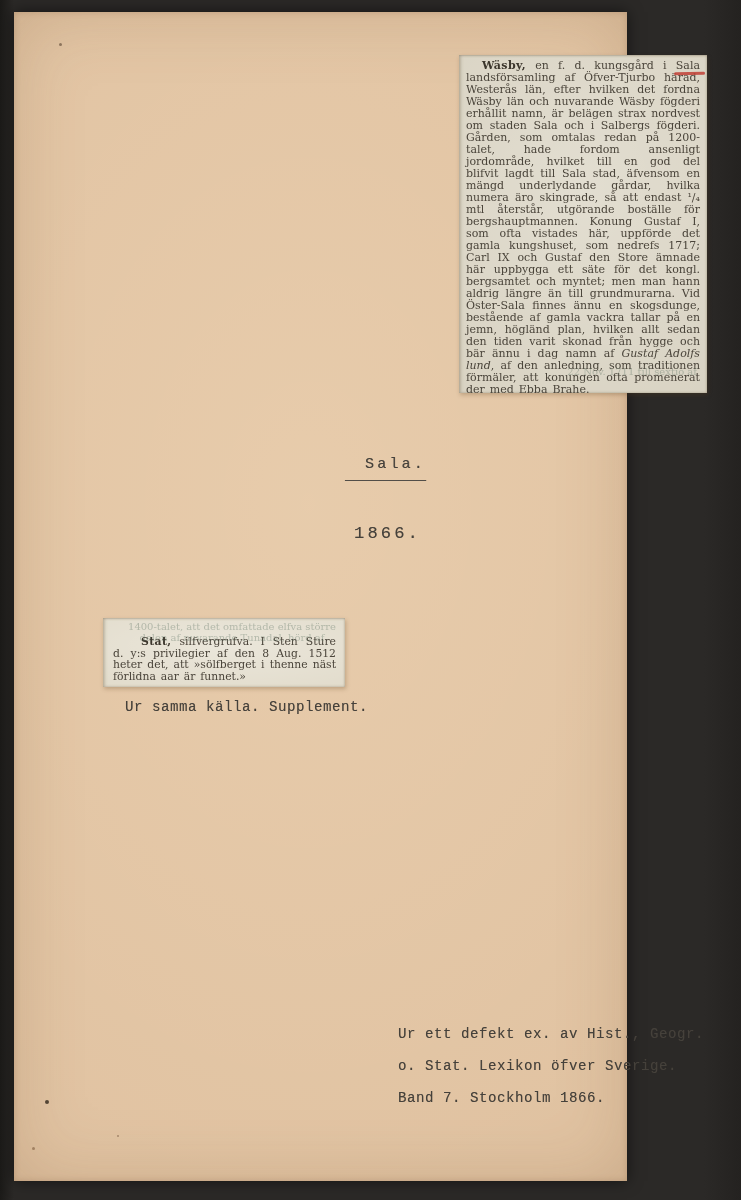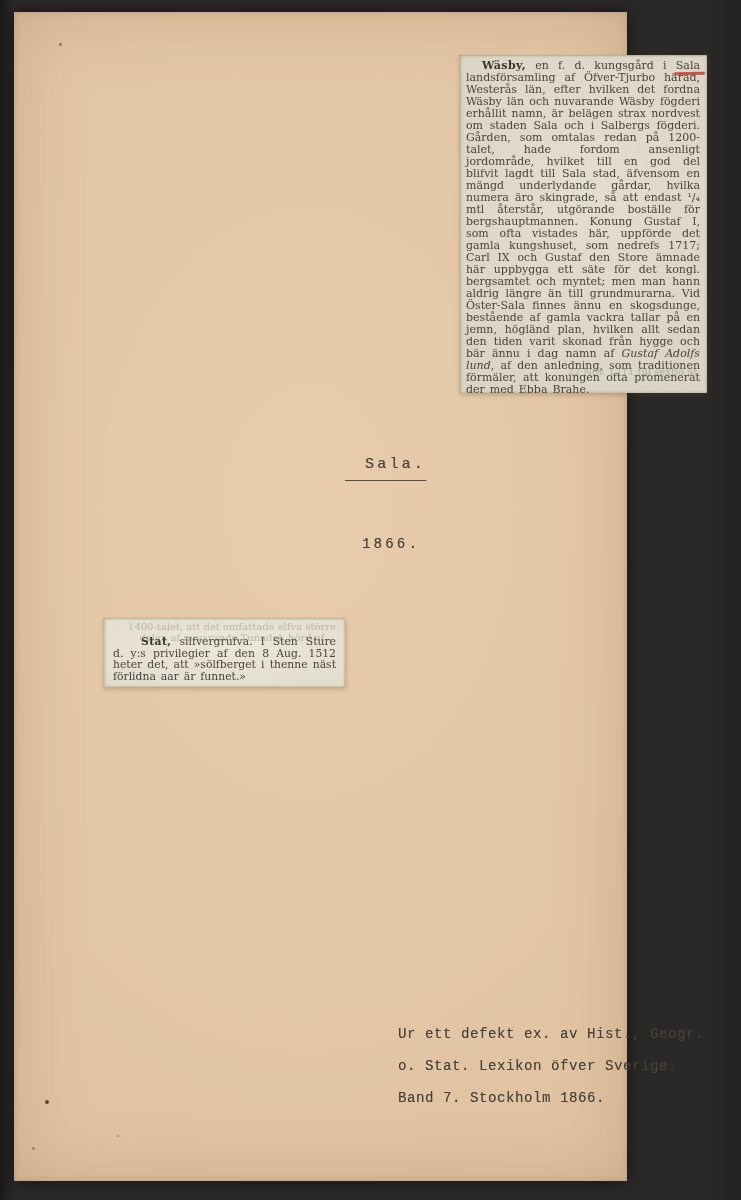--- a/index.html
+++ b/index.html
@@ -89,21 +89,21 @@
     position:absolute;
     font-family:"Liberation Mono","DejaVu Sans Mono",monospace;
     color:#45413b;
     text-shadow:.3px .3px 0 rgba(70,64,56,.45);
     white-space:nowrap;
   }
   .typed.title{left:351px;top:444px;font-size:15px;letter-spacing:3.2px;}
   .typed.title .dashes{
     margin:-1px 0 0 -20px;letter-spacing:0;font-size:15px;color:#524e48;
   }
-  .typed.year{left:348px;top:512px;font-size:14px;letter-spacing:3.2px;margin-top:12px;}
+  .typed.year{left:340px;top:512px;font-size:17px;letter-spacing:3.2px;}
   .typed.source{left:111px;top:686px;font-size:14px;line-height:19px;letter-spacing:.6px;}
   .typed.reference{left:384px;top:1006px;font-size:14px;line-height:32px;letter-spacing:.6px;}
 </style>
 </head>
 <body>
 
 <div class="scan">
   <div class="paper">
 
     <i class="speck s1"></i>
@@ -124,20 +124,21 @@
 
     <article class="clip clip-sala">
       <div class="ghost ghost-t">
         <div>1400-talet, att det omfattade elfva större</div>
         <div>delen af nuvarande Tunadal, hörd af</div>
       </div>
       <p class="print small"><b>Stat,</b><span> silfvergrufva.  I Sten Sture d. y:s privilegier af den 8 Aug. 1512 heter det, att »sölfberget i thenne näst förlidna aar är funnet.»</span></p>
     </article>
 
     <div class="typed source">
+      <div>Ur samma källa. Supplement.</div>
     </div>
 
     <div class="typed reference">
       <div>Ur ett defekt ex. av Hist., Geogr.</div>
       <div>o. Stat. Lexikon öfver Sverige.</div>
       <div>Band 7. Stockholm 1866.</div>
     </div>
 
   </div>
 </div>

